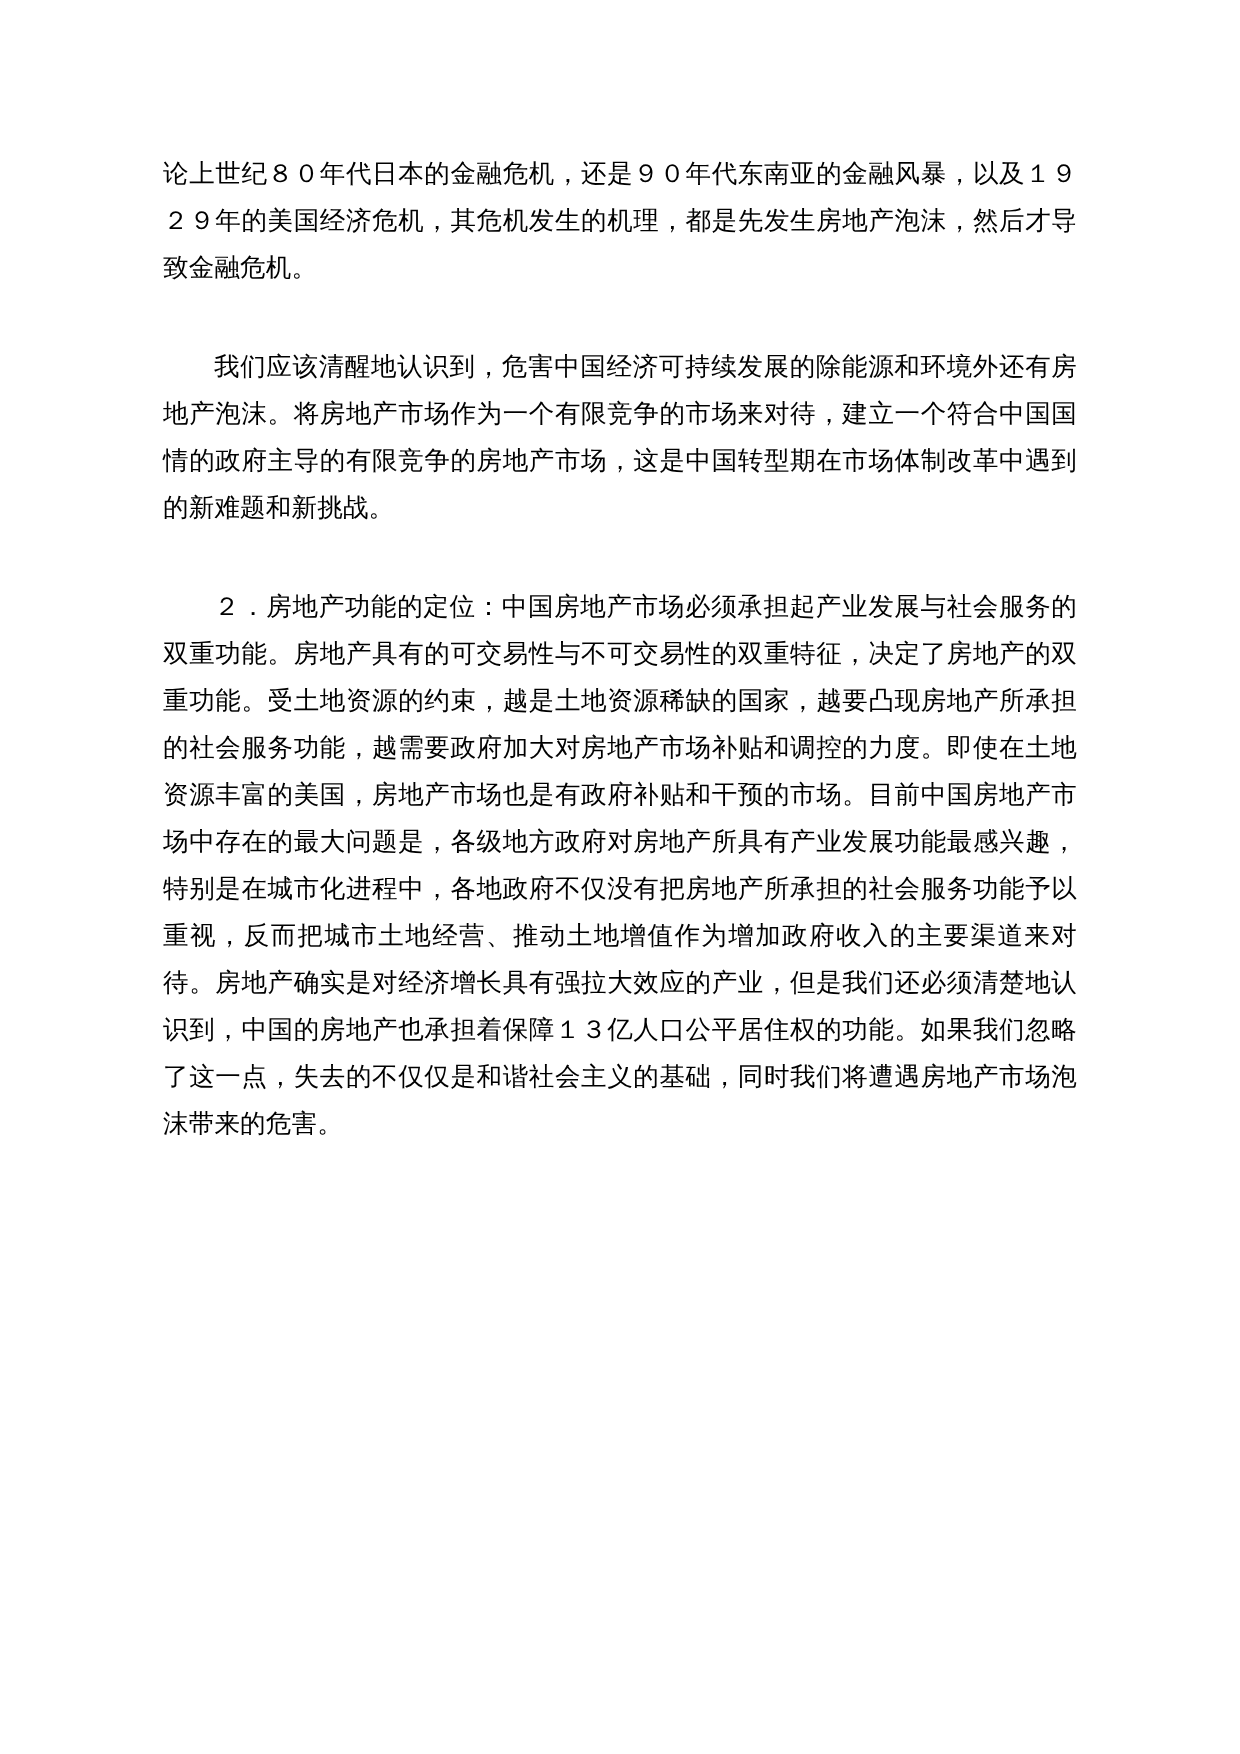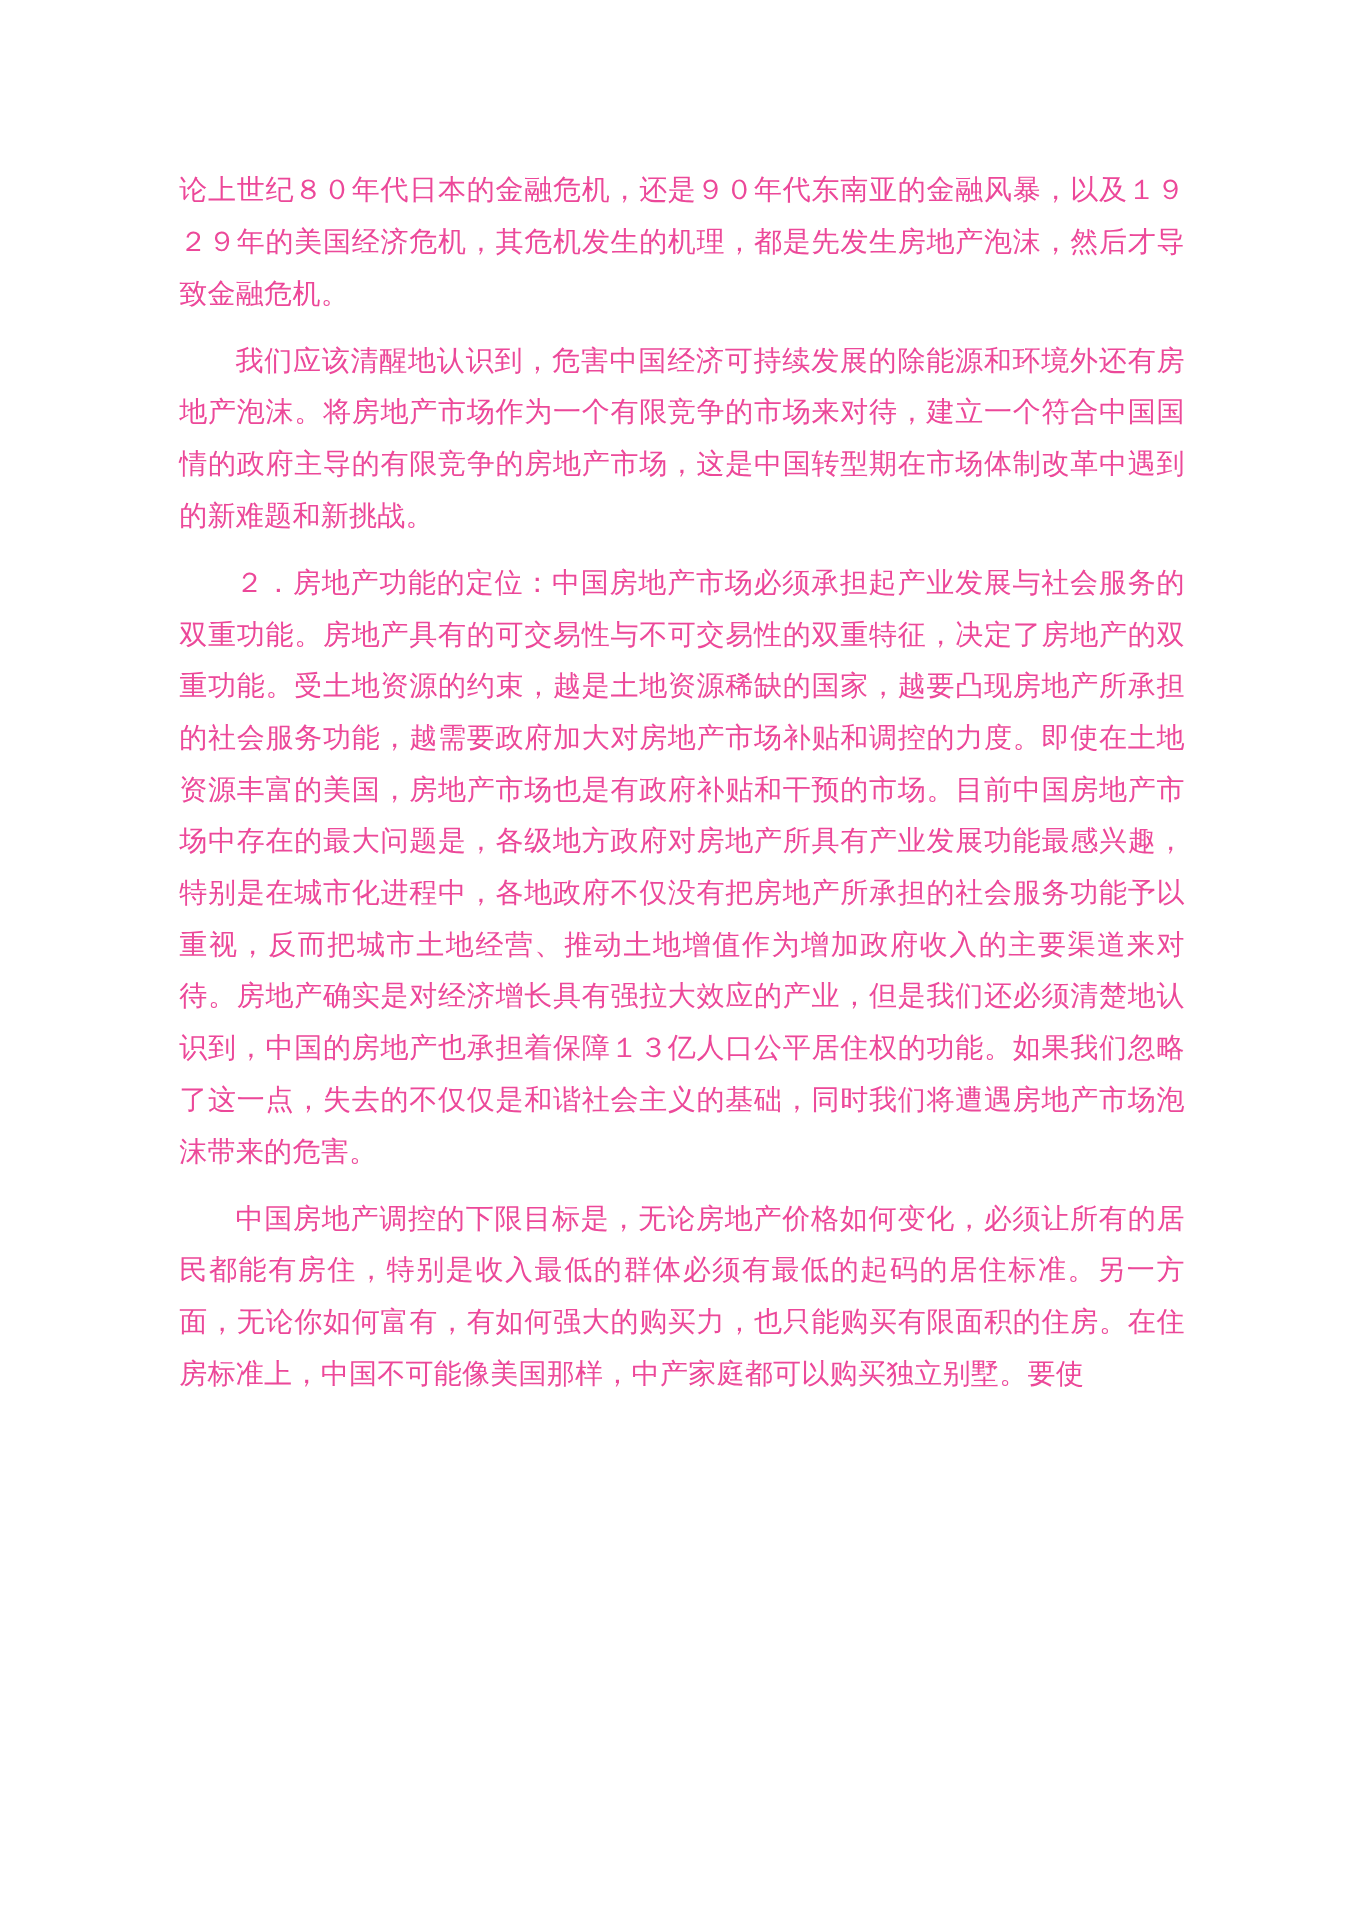--- a/index.html
+++ b/index.html
@@ -23,33 +23,32 @@
   .doc-body {
     width: 914px;
   }
   p.para {
     margin: 0 0 0 0;
     font-size: 25.5px;
     line-height: 47px;
     letter-spacing: 0.2px;
     text-align: justify;
     text-justify: inter-ideograph;
-    color: #ec4899;
+    color: #000000;
     font-weight: 500;
   }
   p.indent {
     text-indent: 2em;
   }
   p.spaced {
-    margin-top: 14px;
+    margin-top: 52px;
   }
 </style>
 </head>
 <body>
 
 <div class="page">
   <div class="doc-body">
     <p class="para">论上世纪８０年代日本的金融危机，还是９０年代东南亚的金融风暴，以及１９２９年的美国经济危机，其危机发生的机理，都是先发生房地产泡沫，然后才导致金融危机。</p>
     <p class="para indent spaced">我们应该清醒地认识到，危害中国经济可持续发展的除能源和环境外还有房地产泡沫。将房地产市场作为一个有限竞争的市场来对待，建立一个符合中国国情的政府主导的有限竞争的房地产市场，这是中国转型期在市场体制改革中遇到的新难题和新挑战。</p>
     <p class="para indent spaced">２．房地产功能的定位：中国房地产市场必须承担起产业发展与社会服务的双重功能。房地产具有的可交易性与不可交易性的双重特征，决定了房地产的双重功能。受土地资源的约束，越是土地资源稀缺的国家，越要凸现房地产所承担的社会服务功能，越需要政府加大对房地产市场补贴和调控的力度。即使在土地资源丰富的美国，房地产市场也是有政府补贴和干预的市场。目前中国房地产市场中存在的最大问题是，各级地方政府对房地产所具有产业发展功能最感兴趣，特别是在城市化进程中，各地政府不仅没有把房地产所承担的社会服务功能予以重视，反而把城市土地经营、推动土地增值作为增加政府收入的主要渠道来对待。房地产确实是对经济增长具有强拉大效应的产业，但是我们还必须清楚地认识到，中国的房地产也承担着保障１３亿人口公平居住权的功能。如果我们忽略了这一点，失去的不仅仅是和谐社会主义的基础，同时我们将遭遇房地产市场泡沫带来的危害。</p>
-    <p class="para indent spaced">中国房地产调控的下限目标是，无论房地产价格如何变化，必须让所有的居民都能有房住，特别是收入最低的群体必须有最低的起码的居住标准。另一方面，无论你如何富有，有如何强大的购买力，也只能购买有限面积的住房。在住房标准上，中国不可能像美国那样，中产家庭都可以购买独立别墅。要使</p>
   </div>
 </div>
 
 </body></html>

